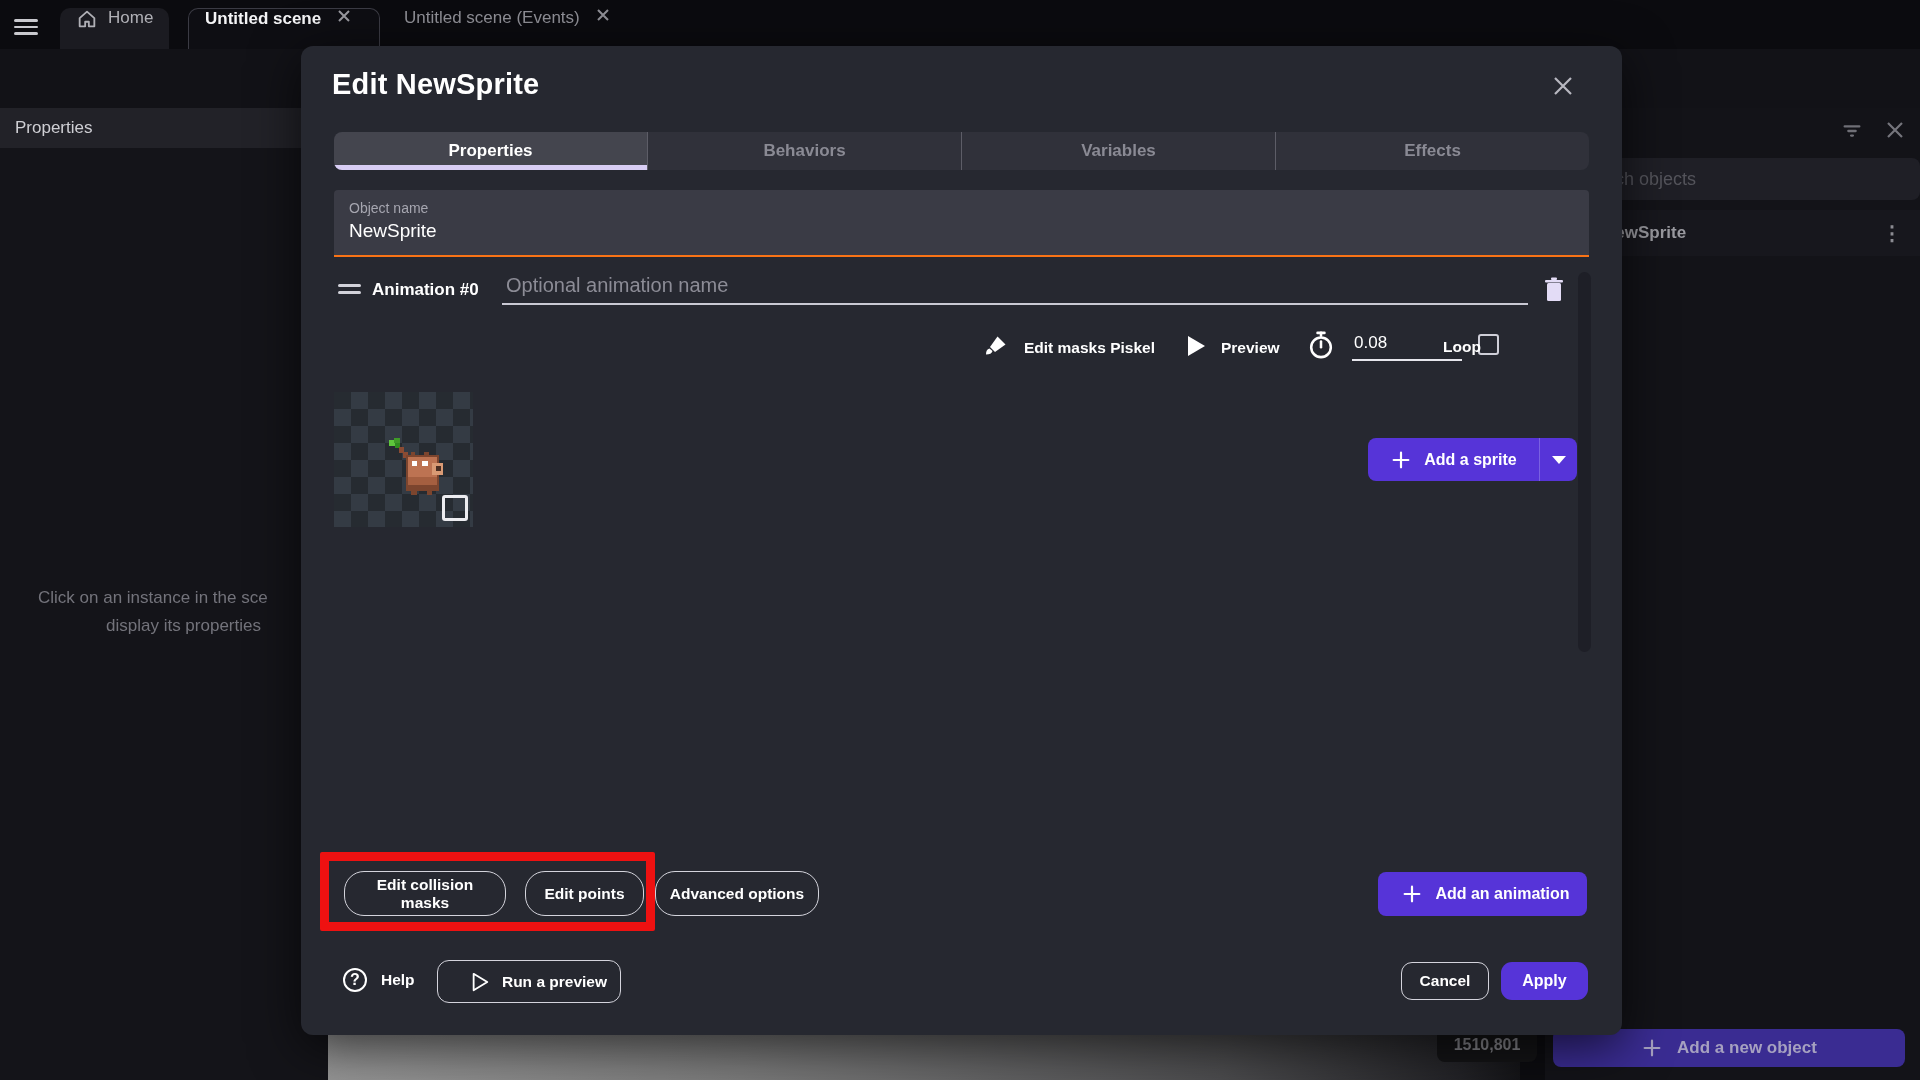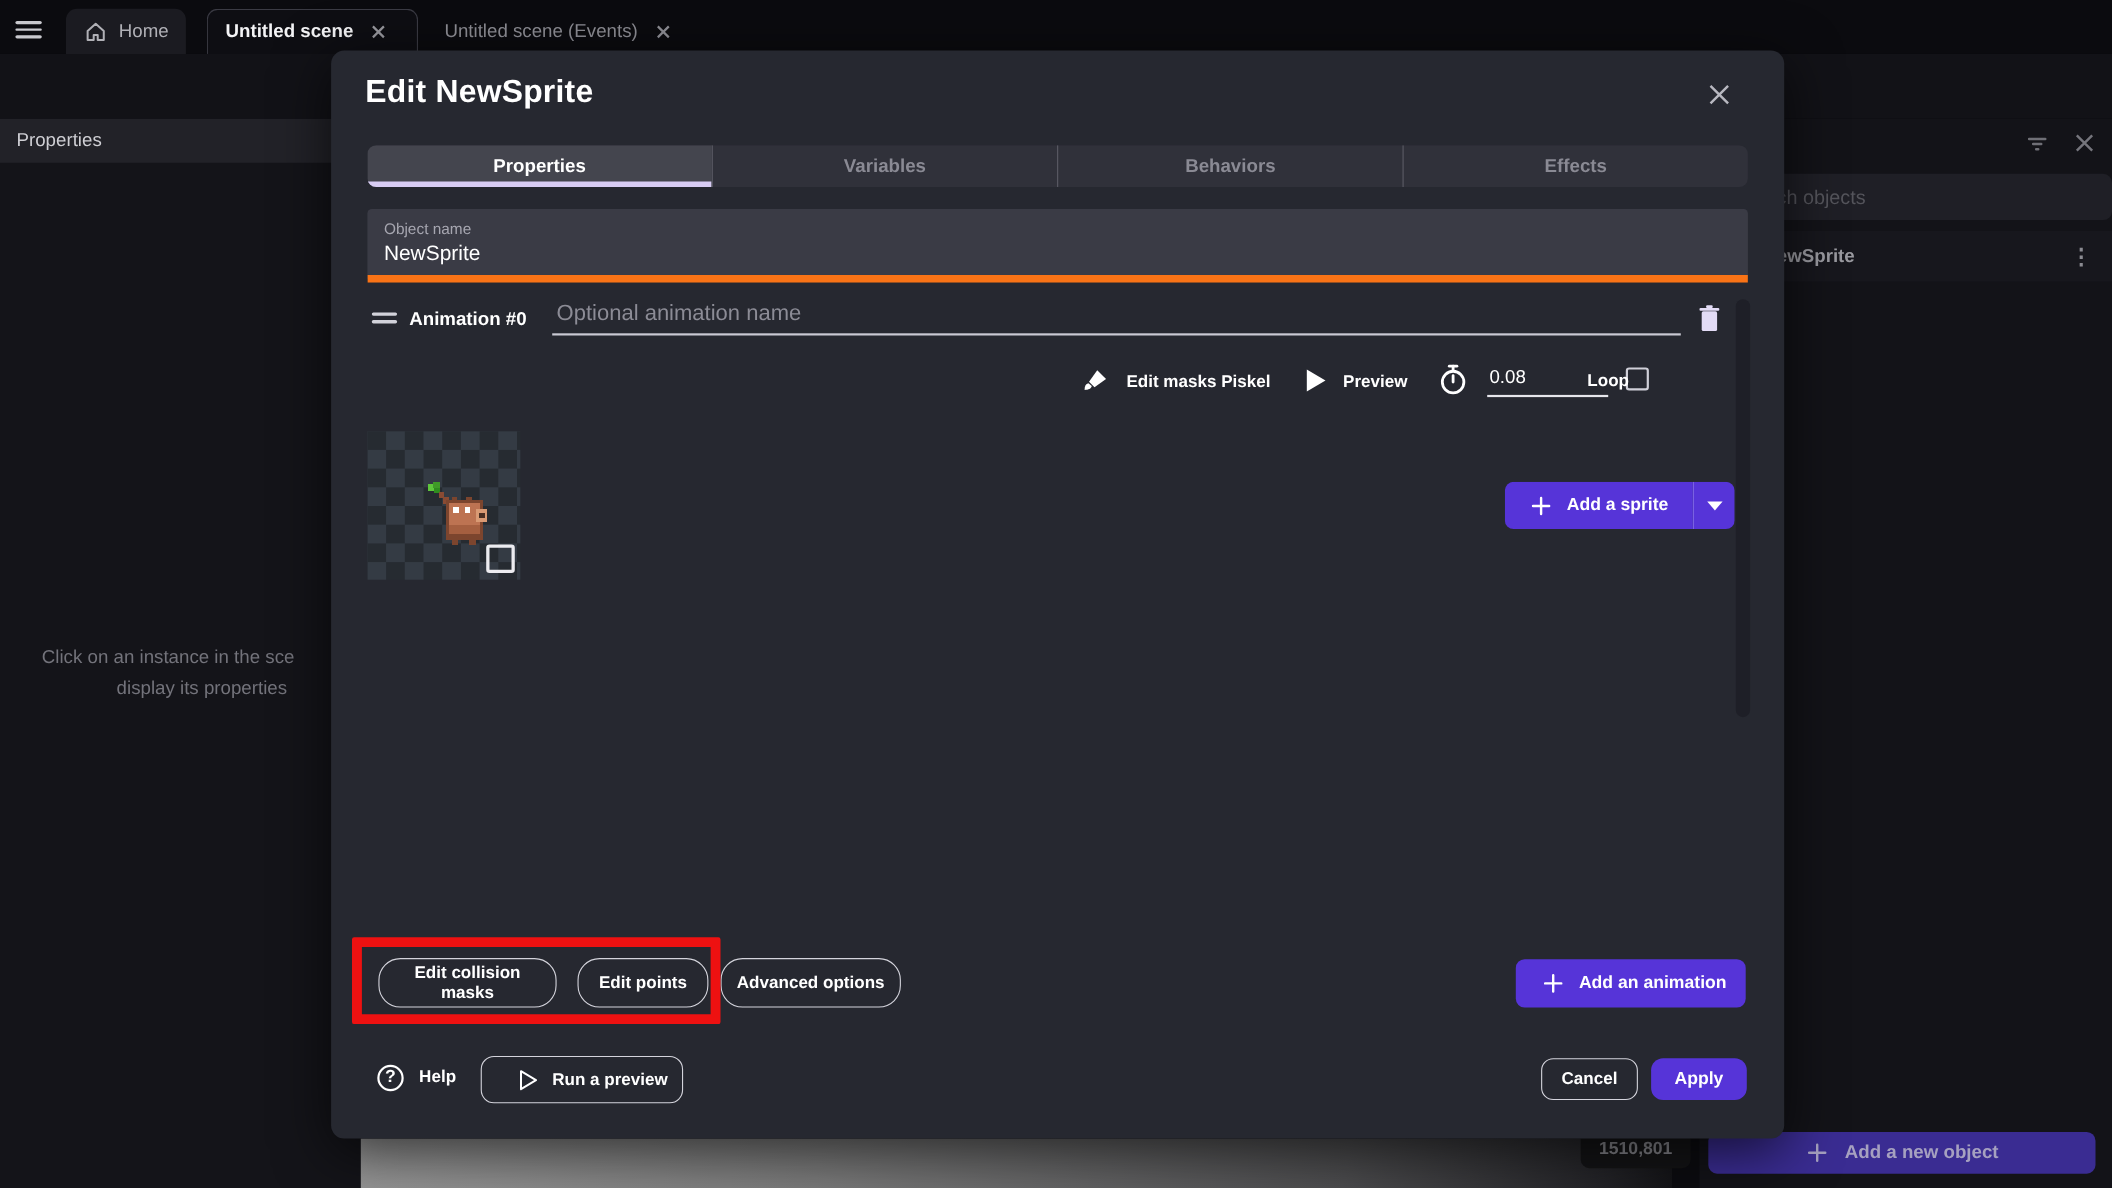--- a/index.html
+++ b/index.html
@@ -4,21 +4,21 @@
 <style>
   html,body{margin:0;padding:0;background:#000;}
   *{box-sizing:border-box;font-family:"Liberation Sans",sans-serif;}
   .stage{position:relative;width:1920px;height:1080px;background:#0c0c10;overflow:hidden;}
   .abs{position:absolute;}
   svg{display:block;}
 
   
   .topbar{left:0;top:0;width:1920px;height:49px;background:#0b0b0f;z-index:2;}
   .burger span{display:block;width:24px;height:2.5px;background:#c9c9ce;border-radius:2px;margin:4px 0;}
-  .tab{display:flex;align-items:center;gap:10px;height:41px;top:8px;padding:0 16px;border-radius:10px 10px 0 0;color:#b0b0b6;font-size:17px;}
+  .tab{display:flex;align-items:flex-start;gap:10px;height:41px;top:8px;padding:0 16px;border-radius:10px 10px 0 0;color:#b0b0b6;font-size:17px;}
   .tab-home{left:60px;background:#1b1b21;}
   .tab-active{left:188px;width:192px;background:#0e0e13;border:1px solid #3b3b44;border-bottom:none;color:#f4f4f6;font-weight:bold;}
   .tab-events{left:388px;color:#8f8f96;}
   .tab .closex{color:#9a9aa0;margin-left:6px;}
 
   
   .toolstrip{left:0;top:49px;width:1920px;height:59px;background:#121217;z-index:1;}
   .tool-ic{color:#62626a;}
   .vsep{width:1px;height:36px;background:#2a2a31;}
 
@@ -44,21 +44,21 @@
   .dialog{left:301px;top:46px;width:1321px;height:989px;background:#262830;border-radius:12px;box-shadow:0 12px 50px rgba(0,0,0,.65);z-index:10;}
   .dlg-title{left:31px;top:22px;color:#ffffff;font-size:29px;font-weight:bold;letter-spacing:.2px;}
   .dlg-close{left:1250px;top:28px;color:#b8b8c0;cursor:pointer;}
 
   .tabbar{left:33px;top:86px;width:1255px;height:38px;display:flex;border-radius:8px;overflow:hidden;}
   .dtab{flex:1;display:flex;align-items:center;justify-content:center;background:#30313a;color:#8a8a94;font-size:17px;font-weight:bold;position:relative;cursor:pointer;}
   .dtab + .dtab{border-left:1px solid #5d5d67;}
   .dtab.active{background:#44454e;color:#ffffff;border-left:none;}
   .dtab.active::after{content:"";position:absolute;left:0;bottom:0;width:100%;height:5px;background:#d8cdf4;}
 
-  .namefield{left:33px;top:144px;width:1255px;height:67px;background:#3a3b45;border-radius:4px 4px 0 0;border-bottom:7px solid #f97316;padding:10px 15px 0 15px;}
+  .namefield{left:33px;top:144px;width:1255px;height:67px;background:#3a3b45;border-radius:4px 4px 0 0;border-bottom:2px solid #f97316;padding:10px 15px 0 15px;}
   .namefield .lbl{color:#a6a6b0;font-size:14px;}
   .namefield input{background:transparent;border:none;outline:none;color:#fff;font-size:19px;width:100%;padding:4px 0 0 0;}
 
   .handle span{display:block;width:23px;height:3px;background:#d2d2da;border-radius:2px;margin:4px 0;}
   .anim-label{color:#ffffff;font-weight:bold;font-size:17px;}
   .anim-input{background:transparent;border:none;outline:none;border-bottom:2px solid #c9c9d3;color:#e8e8ee;font-size:20px;width:1026px;padding:0 4px 6px 4px;}
   .anim-input::placeholder{color:#8c8c96;}
 
   .rowtxt{color:#fff;font-weight:bold;font-size:15.5px;}
   .time-input{background:transparent;border:none;outline:none;border-bottom:2px solid #e6e6ec;color:#fff;font-size:17px;width:110px;padding:0 2px 6px 2px;}
@@ -226,24 +226,24 @@
       <svg width="24" height="24" viewBox="0 0 24 24" stroke="#b8b8c0" stroke-width="2.2">
           <path d="M4 4 L20 20 M20 4 L4 20"></path>
         </svg>
     </div>
 
     <div class="abs tabbar">
       <div class="dtab active">
           <span>Properties</span>
         </div>
       <div class="dtab">
+          <span>Behaviors</span>
+        </div>
+      <div class="dtab">
           <span>Variables</span>
-        </div>
-      <div class="dtab">
-          <span>Behaviors</span>
         </div>
       <div class="dtab">
           <span>Effects</span>
         </div>
     </div>
 
     <div class="abs namefield">
       <div class="lbl">Object name</div>
       <input value="NewSprite" style="">
     </div>

